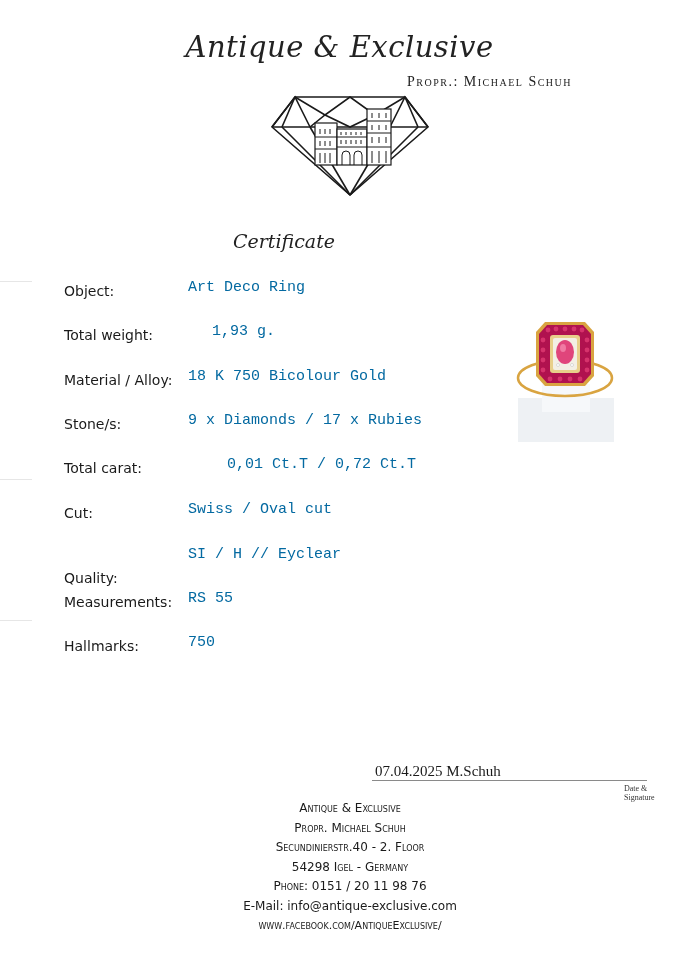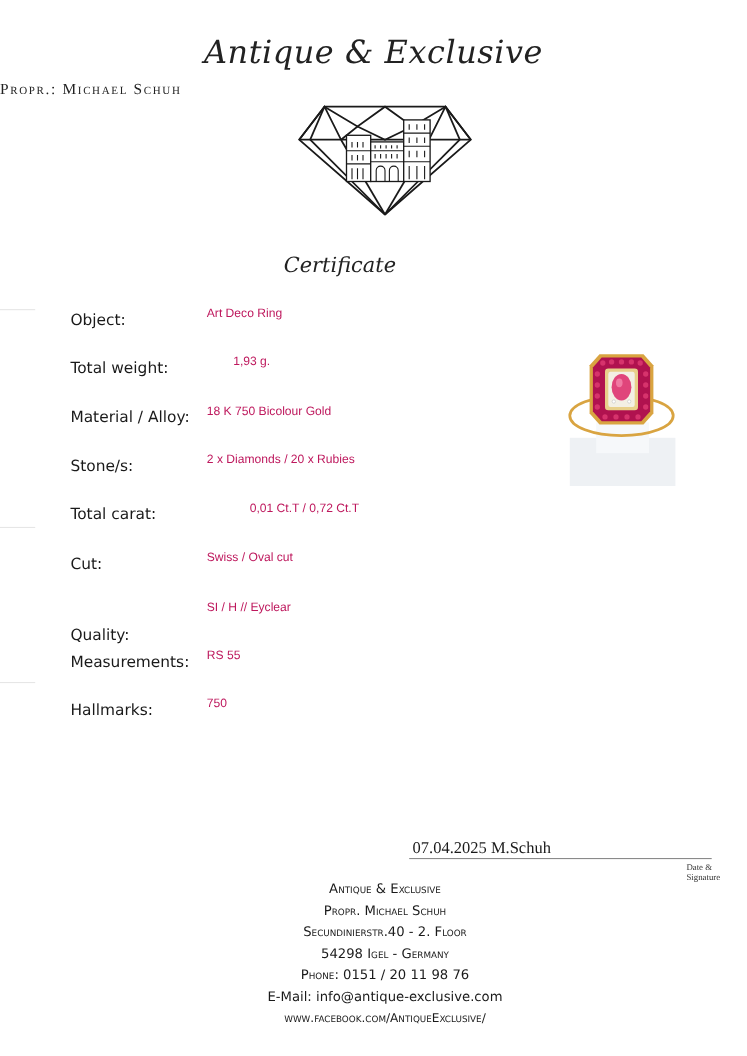--- a/index.html
+++ b/index.html
@@ -1,24 +1,24 @@
 <!DOCTYPE html>
 <html><head>
 <meta charset="utf-8">
 <style>
   html, body { margin:0; padding:0; background:#ffffff; }
   body { width:679px; height:960px; position:relative; overflow:hidden; font-family:"Liberation Serif", serif; color:#1a1a1a; }
   .abs { position:absolute; }
   .brand { left:0; width:679px; top:30px; text-align:center; font-family:"DejaVu Serif", serif; font-style:italic; font-size:29px; color:#222; letter-spacing:0.5px; }
-  .propr { left:0; width:572px; top:74px; text-align:left; font-family:"Liberation Serif", serif; font-size:14px; letter-spacing:1.5px; font-variant:small-caps; color:#222; }
+  .propr { left:0; width:572px; top:74px; text-align:right; font-family:"Liberation Serif", serif; font-size:14px; letter-spacing:1.5px; font-variant:small-caps; color:#222; }
   .logo { left:270px; top:95px; width:160px; height:102px; }
-  .cert-title { left:0; width:568px; top:230px; text-align:center; font-family:"DejaVu Serif", serif; font-style:italic; font-size:19px; color:#222;margin-left:25px; }
+  .cert-title { left:0; width:568px; top:230px; text-align:center; font-family:"DejaVu Serif", serif; font-style:italic; font-size:19px; color:#222; }
   .edge-line { left:0; width:32px; height:1px; background:#e6e6e6; }
   .label { left:64px; font-family:"DejaVu Sans", sans-serif; font-size:14px; color:#1a1a1a; }
-  .value { left:188px; font-family:Liberation Sans, sans-serif; font-size:11px; color:#be185d; }
+  .value { left:188px; font-family:Liberation Mono, monospace; font-size:15px; color:#0369a1; }
   .photo { left:512px; top:318px; width:106px; height:124px; background:#fff; }
   .sig-text { left:375px; top:763px; font-family:"Liberation Serif", serif; font-size:15px; color:#1a1a1a; }
   .sig-line { left:372px; top:780px; width:275px; height:1px; background:#8a8a8a; }
   .sig-caption { left:578px; top:784px; font-family:"Liberation Serif", serif; font-size:8px; color:#333;padding-left:46px; }
   .footer { left:0; width:700px; top:799px; text-align:center; font-family:"DejaVu Sans", sans-serif; font-size:12px; line-height:19.5px; color:#1a1a1a; }
   .footer .sc { font-variant:small-caps; }
   .footer .web { font-size:11px; font-variant:small-caps; }
 </style>
 </head>
 <body>
@@ -102,21 +102,21 @@
   <div class="abs label" style="top:283px;">Object:</div>
   <div class="abs value" style="top:279px;">Art Deco Ring</div>
 
   <div class="abs label" style="top:327px;">Total weight:</div>
   <div class="abs value" style="top:323px;margin-left:24px;">1,93 g.</div>
 
   <div class="abs label" style="top:372px;">Material / Alloy:</div>
   <div class="abs value" style="top:368px;">18 K 750 Bicolour Gold</div>
 
   <div class="abs label" style="top:416px;">Stone/s:</div>
-  <div class="abs value" style="top:412px;">2 x Diamonds / 20 x Rubies</div>
+  <div class="abs value" style="top:412px;">9 x Diamonds / 17 x Rubies</div>
 
   <div class="abs label" style="top:460px;">Total carat:</div>
   <div class="abs value" style="top:456px;margin-left:39px;">0,01 Ct.T / 0,72 Ct.T</div>
 
   <div class="abs label" style="top:505px;">Cut:</div>
   <div class="abs value" style="top:501px;">Swiss / Oval cut</div>
 
   <div class="abs label" style="top:570px;">Quality:</div>
   <div class="abs value" style="top:546px;">SI / H // Eyclear</div>
 

